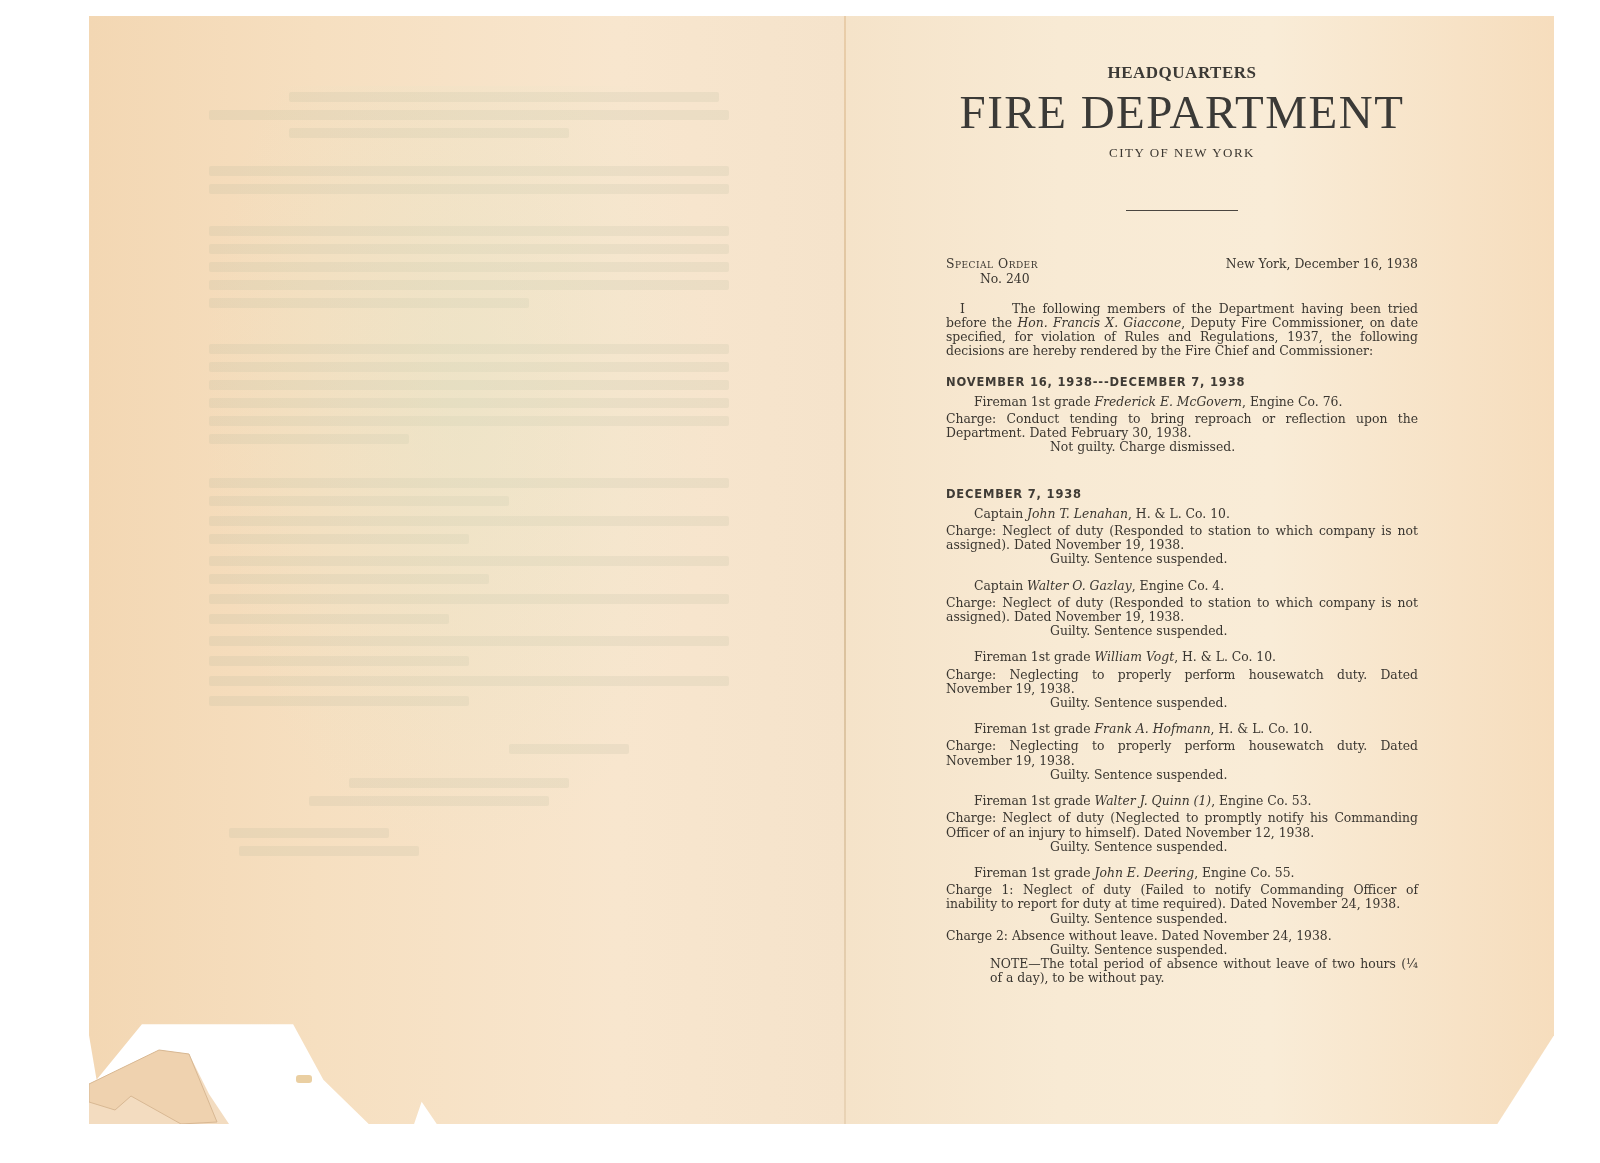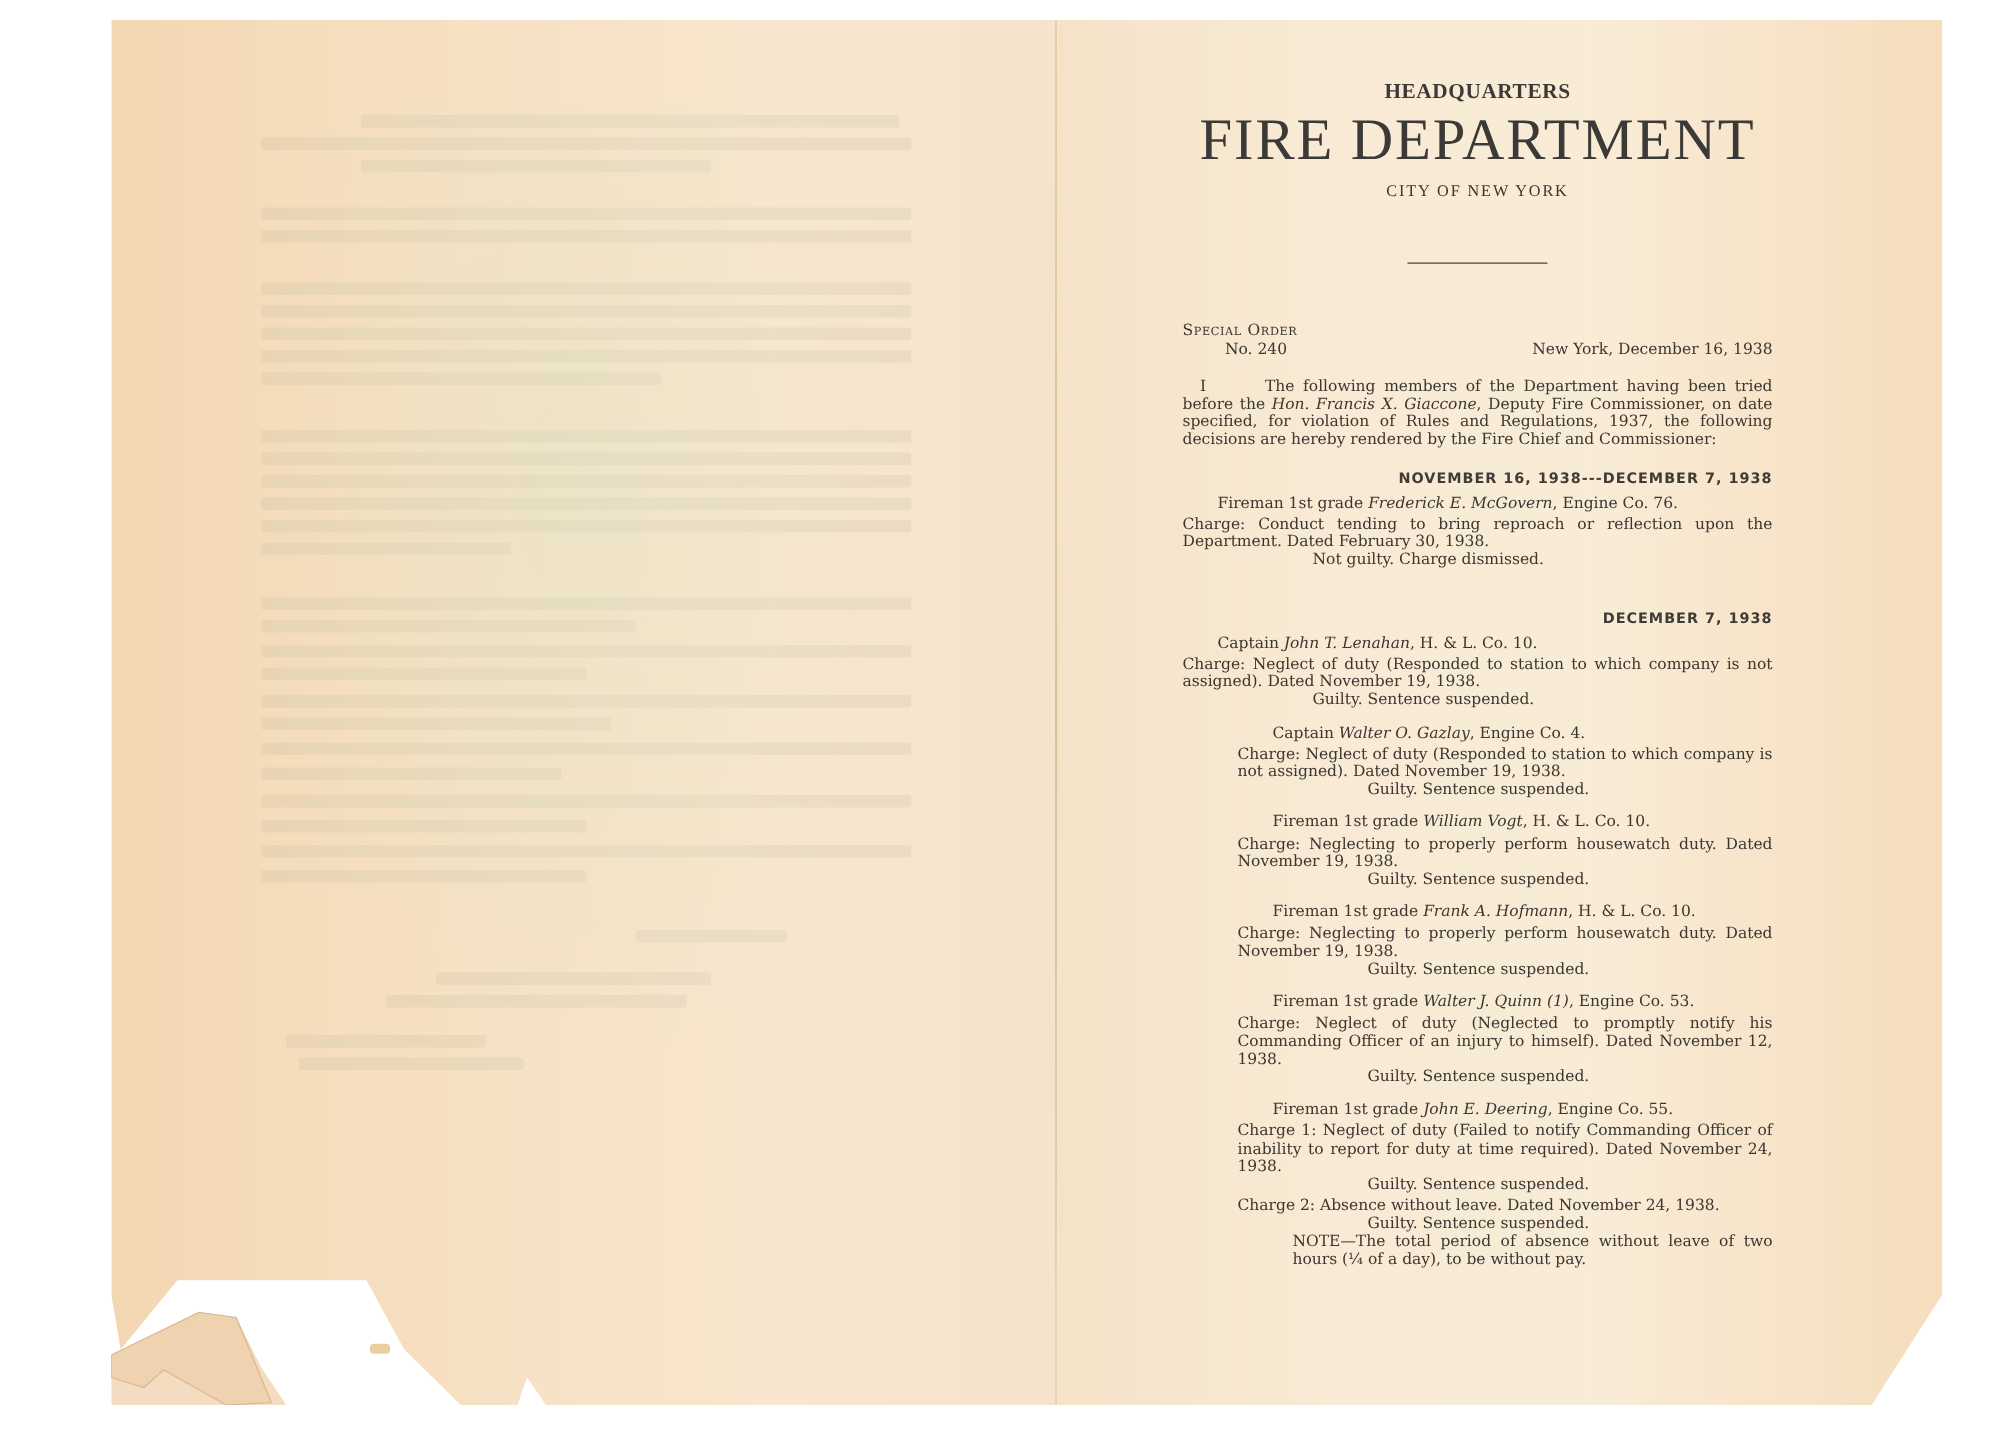--- a/index.html
+++ b/index.html
@@ -45,32 +45,32 @@
     letter-spacing: 1.5px; color: #3b3a37; margin-top: 6px; line-height: 52px;
   }
   .city {
     text-align: center; font-family: Liberation Serif, serif; font-size: 13px;
     letter-spacing: 1.5px; margin-top: 8px; color: #3a3630;
   }
   .rule {
     width: 112px; height: 1px; background: #4a4540; margin: 50px auto 0 auto;
   }
   .order-row {
-    display: flex; justify-content: space-between; margin-top: 46px; align-items: flex-end;
+    display: flex; justify-content: space-between; margin-top: 46px;
   }
   .order-label { font-variant: small-caps; letter-spacing: 0.5px; }
   .order-no { margin-left: 34px; }
   .para { margin-top: 16px; text-align: justify; }
   .para .num { display: inline-block; width: 52px; padding-left: 14px; }
   .section-head {
-    text-align: right; font-family: "DejaVu Sans", sans-serif; font-weight: bold;
+    text-align: left; font-family: "DejaVu Sans", sans-serif; font-weight: bold;
     font-size: 11.5px; letter-spacing: 0.8px; margin-top: 16px; color: #3f3b35;
   }
   .entry { margin-top: 6px; }
-  .entry + .entry { margin-top: 12px; margin-left: 44px; }
+  .entry + .entry { margin-top: 12px; }
   .who { padding-left: 28px; }
   .who i { font-family: "DejaVu Serif", serif; font-style: italic; }
   .charge { margin-top: 3px; text-align: justify; }
   .verdict { padding-left: 104px; }
   .note { padding-left: 44px; text-align: justify; }
   .tear {
     position: absolute; left: 89px; top: 1010px; width: 300px; height: 114px;
     pointer-events: none;
   }
   .stain {

